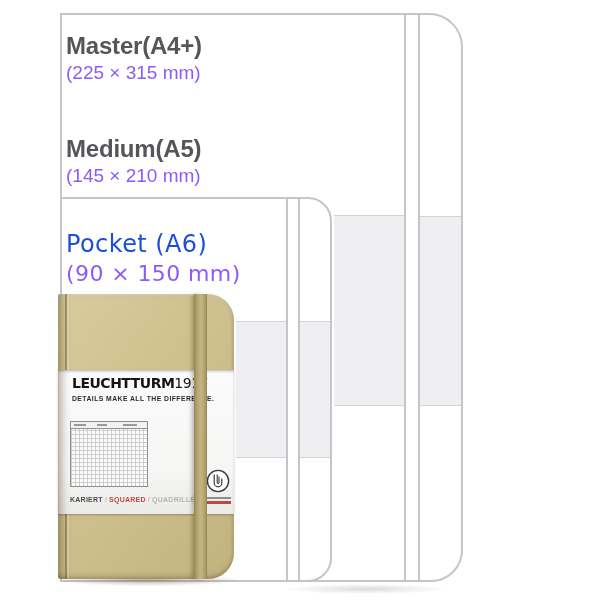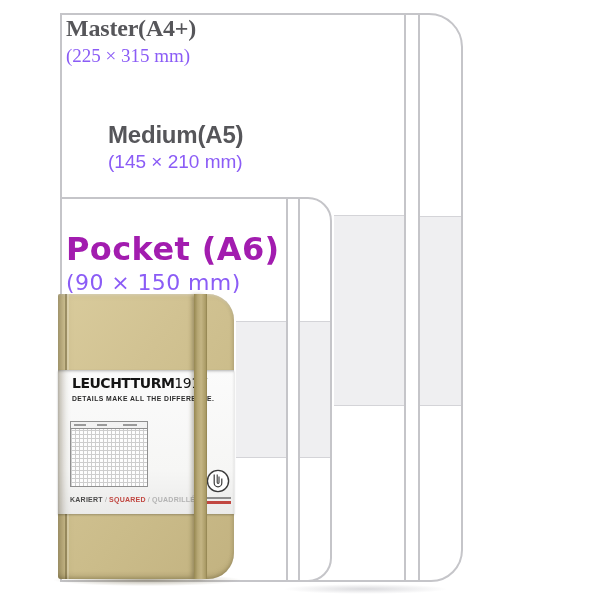--- a/index.html
+++ b/index.html
@@ -36,24 +36,24 @@
   .strip-medium{left:286px;top:199px;width:14px;height:381px;}
 
   
   .size-label{position:absolute;color:#56565a;}
   .size-label .name{
     font-weight:700;font-size:24px;line-height:1.15;letter-spacing:-0.2px;display:block;
   }
   .size-label .dims{
     font-weight:400;font-size:19px;line-height:1.2;color:#8b5cf6;display:block;margin-top:2px;
   }
-  .label-master{left:66px;top:15px;font-family:Liberation Serif, serif;}
-  .label-medium{left:66px;top:121px;margin-left:42px;}
+  .label-master{left:66px;top:32px;}
+  .label-medium{left:66px;top:135px;}
   .label-pocket{left:66px;top:231px;}
-  .label-pocket .name{font-family:"DejaVu Sans",sans-serif;font-weight:700;letter-spacing:0.4px;font-size:32px;color:#a21caf;}
+  .label-pocket .name{font-family:"DejaVu Sans",sans-serif;font-weight:400;letter-spacing:0.4px;font-size:24px;color:#1d4ed8;}
   .label-pocket .dims{font-family:"DejaVu Sans",sans-serif;font-size:22px;letter-spacing:0.4px;}
 
   
   .photo-shadow{
     left:54px;top:574px;width:186px;height:12px;
     background:radial-gradient(ellipse at center,rgba(110,100,70,.5) 0%,rgba(110,100,70,0) 72%);
   }
   .ground-smudge{
     left:283px;top:584px;width:165px;height:10px;
     background:radial-gradient(ellipse at center,rgba(175,175,182,.45) 0%,rgba(175,175,182,0) 70%);

